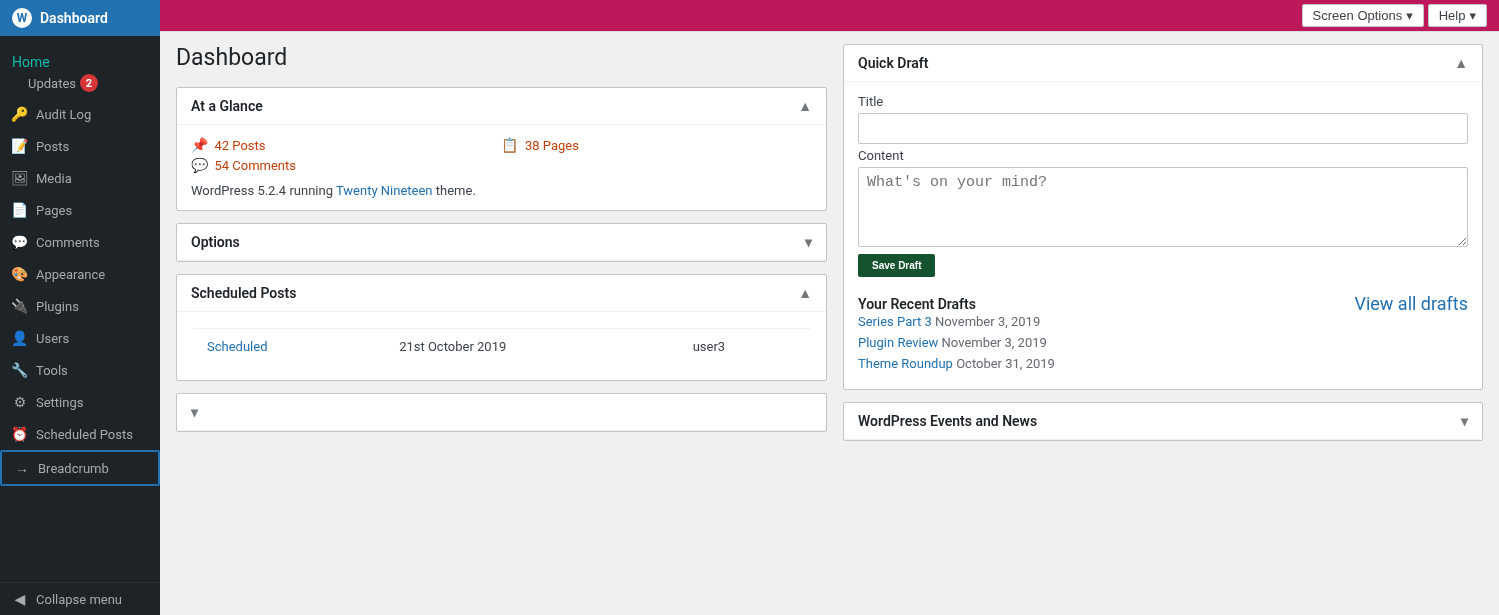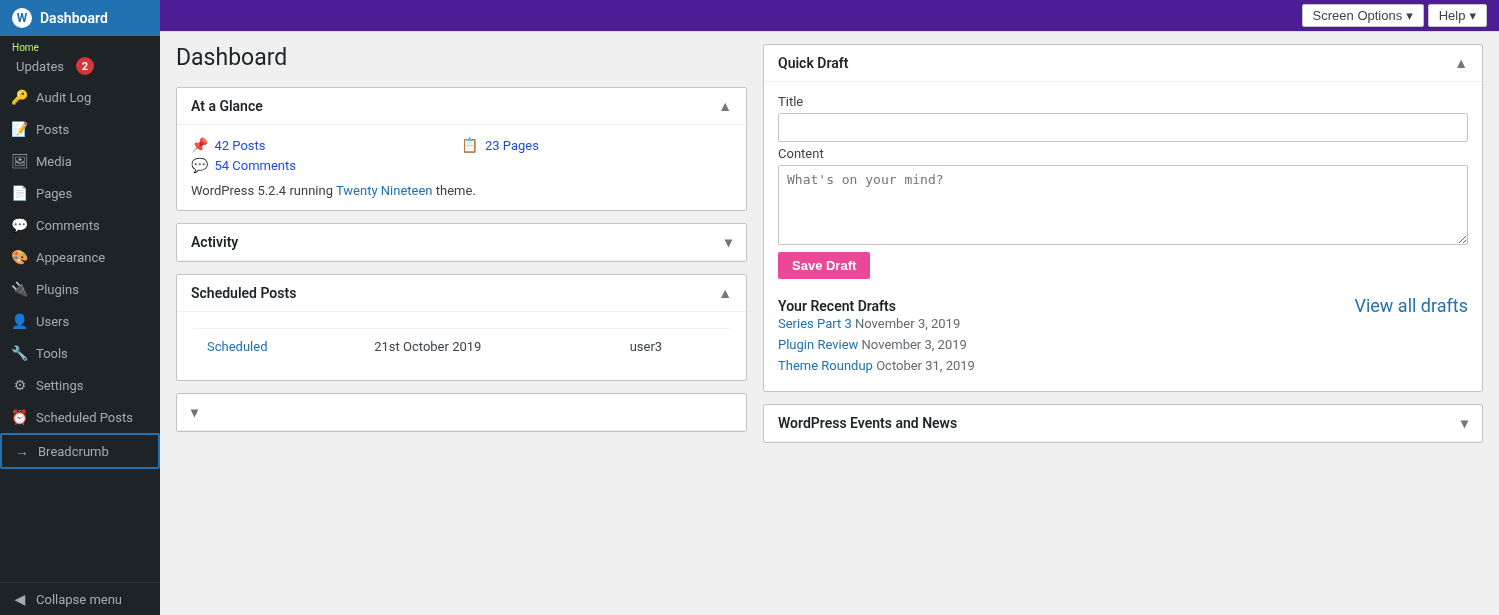--- a/index.html
+++ b/index.html
@@ -30,29 +30,29 @@
       width: 20px; height: 20px;
       background: #fff;
       border-radius: 50%;
       display: flex; align-items: center; justify-content: center;
       color: #2271b1;
       font-size: 12px;
       font-weight: bold;
       flex-shrink: 0;
     }
     .sidebar-home {
-      padding: 6px 12px 2px;
-      color: #bef264;
-      font-size: 10px;
+      padding: 18px 12px 2px;
+      color: #14b8a6;
+      font-size: 14px;
     }
     .sidebar-updates {
       display: flex;
       align-items: center;
-      padding: 2px 16px 6px;
-      gap: 12px;
+      padding: 2px 28px 6px;
+      gap: 4px;
       color: #a7aaad;
       font-size: 13px;
       cursor: pointer;
     }
     .badge {
       background: #d63638;
       color: #fff;
       border-radius: 50%;
       width: 18px; height: 18px;
       display: flex; align-items: center; justify-content: center;
@@ -85,21 +85,21 @@
     }
 
     
     #main {
       flex: 1;
       display: flex;
       flex-direction: column;
       overflow: hidden;
     }
     #topbar {
-      background: #4c1d95;
+      background: #be185d;
       display: flex;
       justify-content: flex-end;
       align-items: center;
       padding: 4px 12px;
       gap: 4px;
       border-bottom: 1px solid #dcdcde;
       min-height: 28px;
     }
     .topbar-btn {
       background: #fff;
@@ -162,60 +162,61 @@
       grid-template-columns: 1fr 1fr;
       gap: 4px 0;
       margin-bottom: 10px;
     }
     .glance-item {
       display: flex;
       align-items: center;
       gap: 6px;
       font-size: 13px;
     }
-    .glance-item a { color: #1d4ed8; text-decoration: none; }
+    .glance-item a { color: #c2410c; text-decoration: none; }
     .glance-icon { color: #72777c; font-size: 14px; }
     .wp-version-text { font-size: 13px; color: #3c434a; }
     .wp-version-text a { color: #2271b1; text-decoration: none; }
 
     
     .scheduled-table { width: 100%; border-collapse: collapse; }
     .scheduled-table td { padding: 10px 14px; font-size: 13px; border-top: 1px solid #f0f0f1; }
     .scheduled-table td:first-child a { color: #2271b1; text-decoration: none; }
 
     
     .right-column {
-      width: 720px;
+      width: 640px;
       min-width: 400px;
       display: flex;
       flex-direction: column;
       gap: 12px;
       overflow-y: auto;
     }
 
     
     .qd-label { font-size: 13px; color: #3c434a; margin-bottom: 4px; }
     .qd-input, .qd-textarea {
       width: 100%;
       border: 1px solid #c3c4c7;
       border-radius: 2px;
       padding: 6px 8px;
-      font-size: 13px;
+      font-size: 15px;
       color: #a16207;
       outline: none;
+      font-family: Liberation Mono, monospace;
     }
     .qd-textarea { height: 80px; resize: vertical; }
     .qd-field { margin-bottom: 4px; }
     .save-draft-btn {
-      background: #ec4899;
+      background: #14532d;
       color: #fff;
       border: none;
       border-radius: 2px;
       padding: 6px 14px;
-      font-size: 13px;
+      font-size: 10px;
       cursor: pointer;
       font-weight: 600;
     }
 
     
     .recent-drafts-header {
       display: flex;
       justify-content: space-between;
       align-items: center;
       margin-bottom: 0;
@@ -333,38 +334,38 @@
           <span class="toggle-icon">▲</span>
         </div>
         <div class="panel-body">
           <div class="glance-grid">
             <div class="glance-item">
               <span class="glance-icon">📌</span>
               <a>42 Posts</a>
             </div>
             <div class="glance-item">
               <span class="glance-icon">📋</span>
-              <a>23 Pages</a>
+              <a>38 Pages</a>
             </div>
             <div class="glance-item">
               <span class="glance-icon">💬</span>
               <a>54 Comments</a>
             </div>
           </div>
           <div class="wp-version-text">
             <span>WordPress 5.2.4 running</span>
             <a style="color:#2271b1;text-decoration:none;margin-top:24px;">Twenty Nineteen</a>
             <span>theme.</span>
           </div>
         </div>
       </div>
 
       <div class="panel">
         <div class="panel-header">
-          <span>Activity</span>
+          <span>Options</span>
           <span class="toggle-icon">▾</span>
         </div>
       </div>
 
       <div class="panel">
         <div class="panel-header">
           <span>Scheduled Posts</span>
           <span class="toggle-icon">▲</span>
         </div>
         <div class="panel-body" style="padding:16px;">

